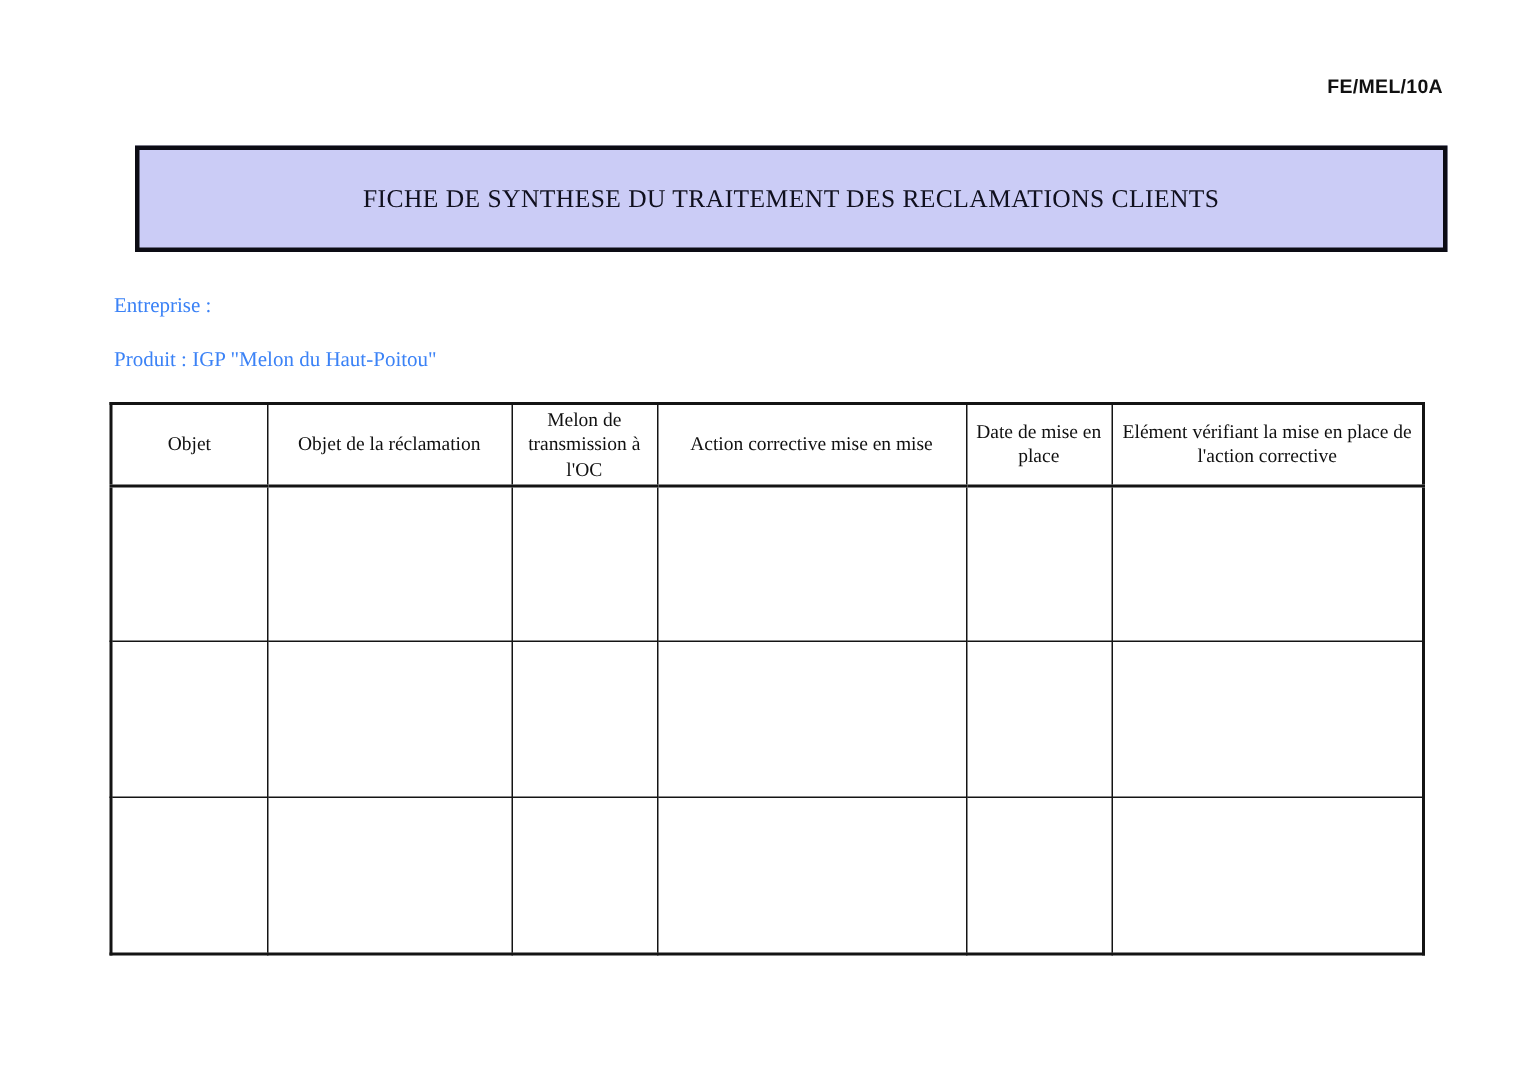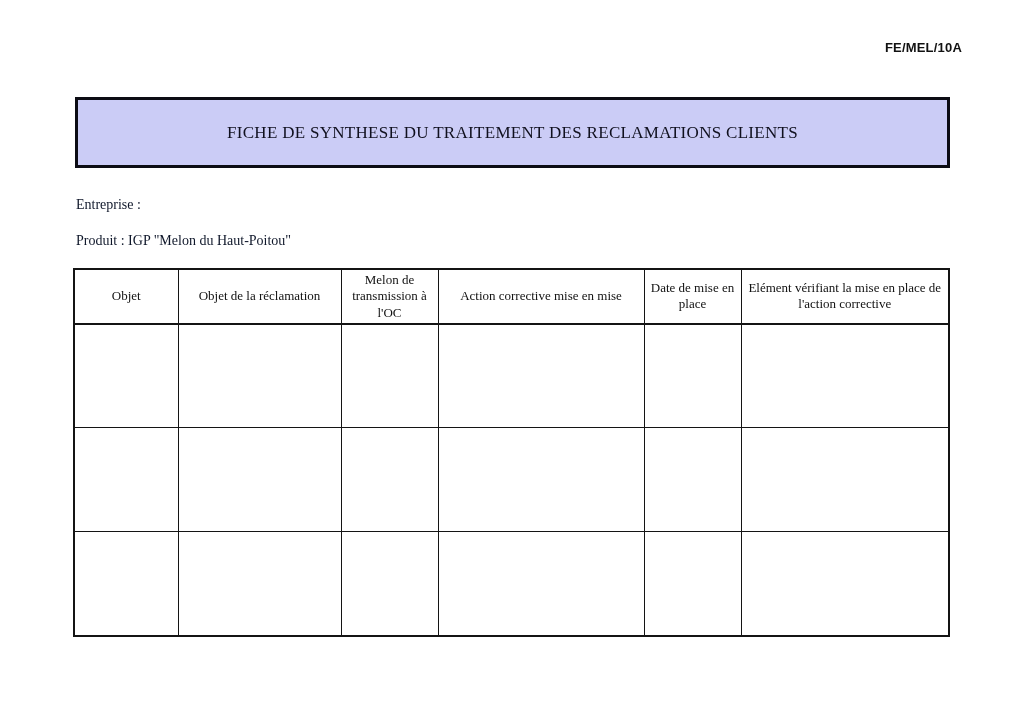--- a/index.html
+++ b/index.html
@@ -2,37 +2,37 @@
 <html><head>
 <meta charset="utf-8">
 <style>
   * { margin: 0; padding: 0; box-sizing: border-box; }
   html, body { width: 1024px; height: 724px; background: #ffffff; overflow: hidden; }
   body { font-family: "Liberation Serif", serif; color: #111111; position: relative; }
 
   .page { position: absolute; inset: 0; background: #ffffff; }
 
   .doc-ref {
-    position: absolute; top: 40px; right: 62px;
+    position: absolute; top: 50px; right: 62px;
     font-family: "Liberation Sans", sans-serif;
     font-weight: bold; font-size: 13px; color: #111111;
     letter-spacing: 0.2px;
   }
 
   .title-banner {
-    position: absolute; left: 75px; top: 97px; width: 875px; height: 71px;
+    position: absolute; left: 90px; top: 97px; width: 875px; height: 71px;
     background: #cbccf6; border: 3px solid #0c0c14;
     display: flex; flex-direction: column; justify-content: center; align-items: center;
     gap: 10px;
   }
   .title-line {
     font-size: 17px; color: #10101e; letter-spacing: 0.3px; text-align: center;
   }
 
-  .info-label { position: absolute; left: 76px; font-size: 14px; color: #0f172a; }
+  .info-label { position: absolute; left: 76px; font-size: 14px; color: #3b82f6; }
   .info-entreprise { top: 197px; }
   .info-produit { top: 233px; }
 
   table.claims {
     position: absolute; left: 73px; top: 268px; width: 875px;
     border-collapse: collapse; table-layout: fixed;
     border: 2px solid #141414;
   }
   table.claims th, table.claims td {
     border: 1px solid #141414;

